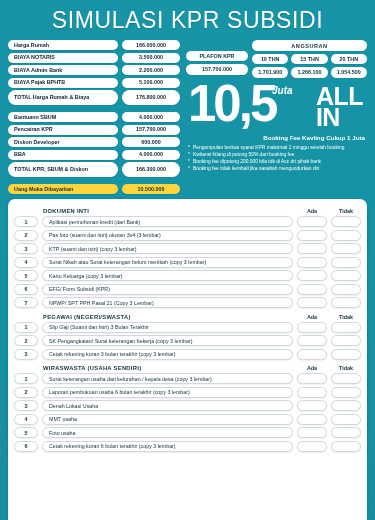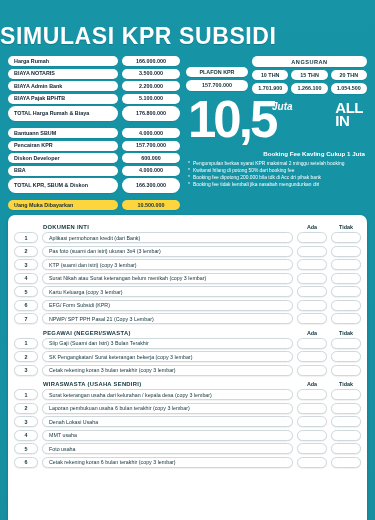--- a/index.html
+++ b/index.html
@@ -10,25 +10,26 @@
     overflow: hidden;
   }
   .page {
     position: relative;
     width: 375px; height: 520px;
     background: linear-gradient(180deg,#1795a7 0%, #1592a4 40%, #178fa1 100%);
   }
 
   
   .title {
+    text-align: center;
     color: #ffffff;
     font-size: 23px;
-    font-weight: bold;
+    font-weight: normal;
     letter-spacing: 0.6px;
-    padding-top: 25px;
+    padding-top: 9px;
     line-height: 1;
     text-shadow: 0 1px 1px rgba(0,0,0,.18);
   }
 
   
   .top {
     display: flex;
     padding: 8px 8px 0 8px;
     gap: 6px;
   }
@@ -84,21 +85,21 @@
     position: absolute; left: 2px; top: -2px;
     font-size: 51px; font-weight: bold; letter-spacing: -3px;
     line-height: 1; color: #fff;
   }
   .juta {
     position: absolute; left: 86px; top: 5px;
     font-size: 10px; font-weight: bold; color:#fff;font-style:italic;
   }
   .allin {
     position: absolute; right: 4px; top: 6px;
-    font-size: 15px; font-weight: bold; line-height: .85;
+    font-size: 25px; font-weight: bold; line-height: .85;
     text-align: left; color: #fff; letter-spacing: -.5px;
   }
   .bookingfee {
     position: absolute; right: 2px; bottom: 1px;
     font-size: 6.2px; font-weight: bold; color: #fff;
   }
   .bullets { margin-top: 2px; padding-left: 2px; }
   .bullets li {
     list-style: none; position: relative; padding-left: 5px;
     font-size: 4.9px; color: #ffffff; line-height: 1.45;

